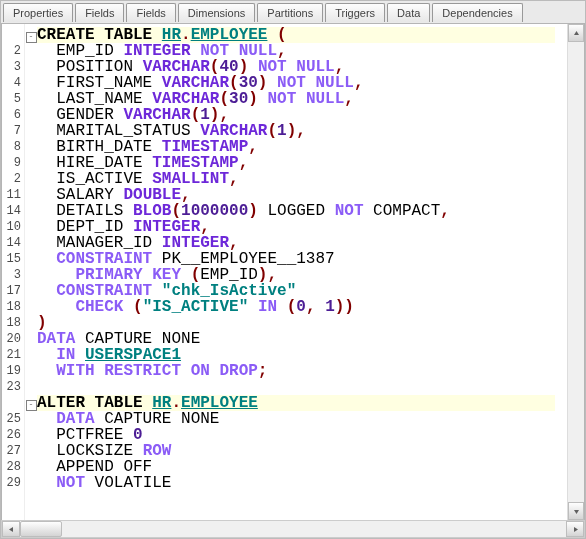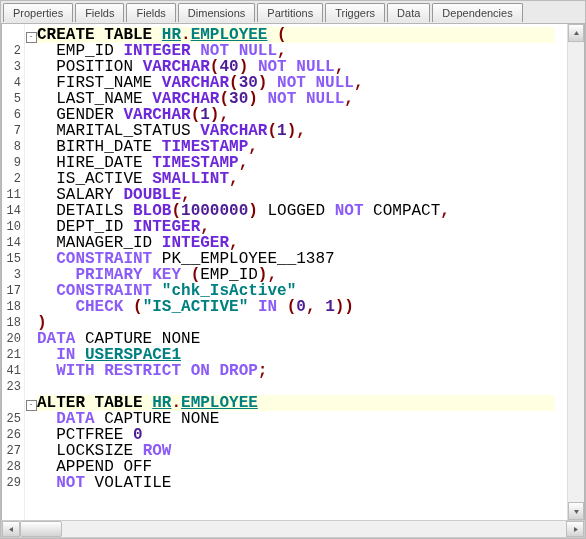--- a/index.html
+++ b/index.html
@@ -60,21 +60,21 @@
       <div>14</div>
       <div>10</div>
       <div>14</div>
       <div>15</div>
       <div>3</div>
       <div>17</div>
       <div>18</div>
       <div>18</div>
       <div>20</div>
       <div>21</div>
-      <div>41</div>
+      <div>19</div>
       <div>23</div>
       <div></div>
       <div>25</div>
       <div>26</div>
       <div>27</div>
       <div>28</div>
       <div>29</div>
     </div>
   <div class="foldcol">
       <div><span class="foldmark">-</span></div>

